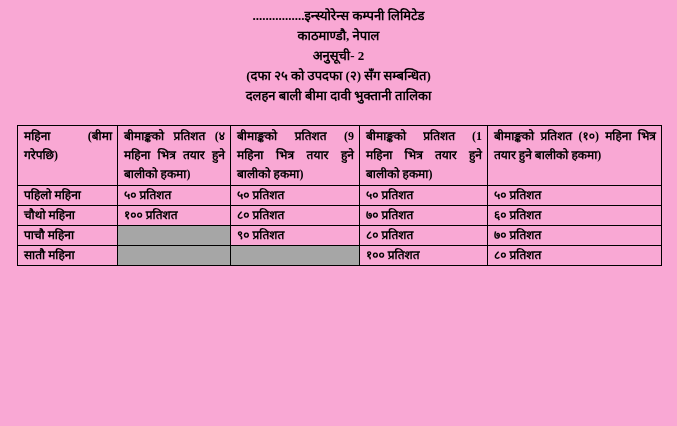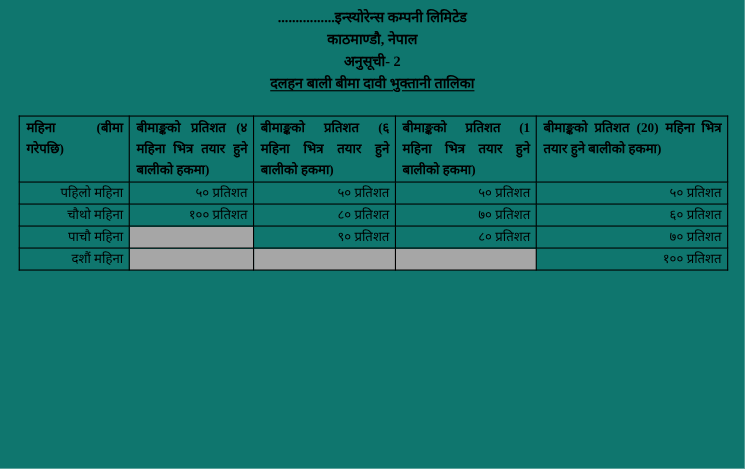--- a/index.html
+++ b/index.html
@@ -3,31 +3,31 @@
 <meta charset="utf-8">
 <style>
   * { margin:0; padding:0; box-sizing:border-box; }
   html,body { background:#ffffff; }
   body {
     width:677px; height:426px;
     font-family:"Liberation Serif","DejaVu Serif",serif;
     color:#000;
     overflow:hidden;
   }
-  .page { width:677px; height:426px; position:relative; background:#0f766e; }
+  .page { width:677px; height:426px; position:relative; background:#f9a8d4; }
 
   .letterhead {
     padding-top:6px;
     text-align:center;
     font-weight:bold;
     font-size:13px;
     line-height:20px;
   }
   .lh-line { white-space:nowrap; }
-  .underline { text-decoration:underline; text-underline-offset:2px; }
+  .underline { text-underline-offset:2px; }
 
   table.claim-table {
     border-collapse:collapse;
     table-layout:fixed;
     width:644px;
     margin:19px 0 0 17px;
   }
   .claim-table col.c1 { width:100px; }
   .claim-table col.c2 { width:113px; }
   .claim-table col.c3 { width:129px; }
@@ -46,53 +46,53 @@
     font-weight:bold;
     height:60px;
     line-height:19px;
     text-align:justify;
     vertical-align:top;
     margin-top:44px;
   }
   .claim-table td {
     height:20px;
     line-height:17px;
-    font-weight:normal;
+    font-weight:bold;
     white-space:nowrap;
-    text-align:right;
   }
   .claim-table td.shaded { background:var(--shaded-color,#a6a6a6); }
 </style>
 </head>
 <body>
 
 <div class="page">
 
   <div class="letterhead">
     <div class="lh-line">................इन्स्योरेन्स कम्पनी लिमिटेड</div>
     <div class="lh-line">काठमाण्डौ, नेपाल</div>
     <div class="lh-line">अनुसूची- 2</div>
+    <div class="lh-line">(दफा २५ को उपदफा (२) सँग सम्बन्धित)</div>
     <div class="lh-line"><span class="underline">दलहन बाली बीमा दावी भुक्तानी तालिका</span></div>
   </div>
 
   <table class="claim-table">
     <colgroup>
       <col class="c1">
         <col class="c2">
         <col class="c3">
         <col class="c4">
         <col class="c5">
     </colgroup>
     <thead>
       <tr>
         <th>महिना (बीमा गरेपछि)</th>
         <th>बीमाङ्कको प्रतिशत (४ महिना भित्र तयार हुने बालीको हकमा)</th>
-        <th>बीमाङ्कको प्रतिशत (६ महिना भित्र तयार हुने बालीको हकमा)</th>
+        <th>बीमाङ्कको प्रतिशत (9 महिना भित्र तयार हुने बालीको हकमा)</th>
         <th>बीमाङ्कको प्रतिशत (1 महिना भित्र तयार हुने बालीको हकमा)</th>
-        <th>बीमाङ्कको प्रतिशत (20) महिना भित्र तयार हुने बालीको हकमा)</th>
+        <th>बीमाङ्कको प्रतिशत (१०) महिना भित्र तयार हुने बालीको हकमा)</th>
       </tr>
     </thead>
     <tbody>
       <tr>
         <td>पहिलो महिना</td>
         <td>५० प्रतिशत</td>
         <td>५० प्रतिशत</td>
         <td>५० प्रतिशत</td>
         <td>५० प्रतिशत</td>
       </tr>
@@ -104,22 +104,22 @@
         <td>६० प्रतिशत</td>
       </tr>
       <tr>
         <td>पाचौ महिना</td>
         <td class="shaded"></td>
         <td>९० प्रतिशत</td>
         <td>८० प्रतिशत</td>
         <td>७० प्रतिशत</td>
       </tr>
       <tr>
-        <td>दशौं महिना</td>
-        <td class="shaded"></td>
+        <td>सातौ महिना</td>
         <td class="shaded"></td>
         <td class="shaded"></td>
         <td>१०० प्रतिशत</td>
+        <td>८० प्रतिशत</td>
       </tr>
     </tbody>
   </table>
 
 </div>
 
 </body></html>

